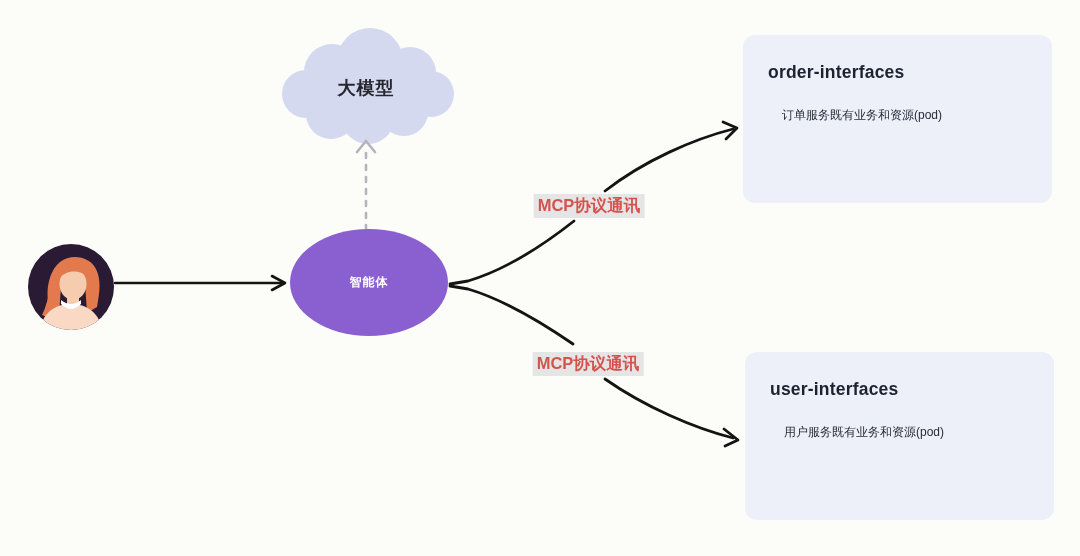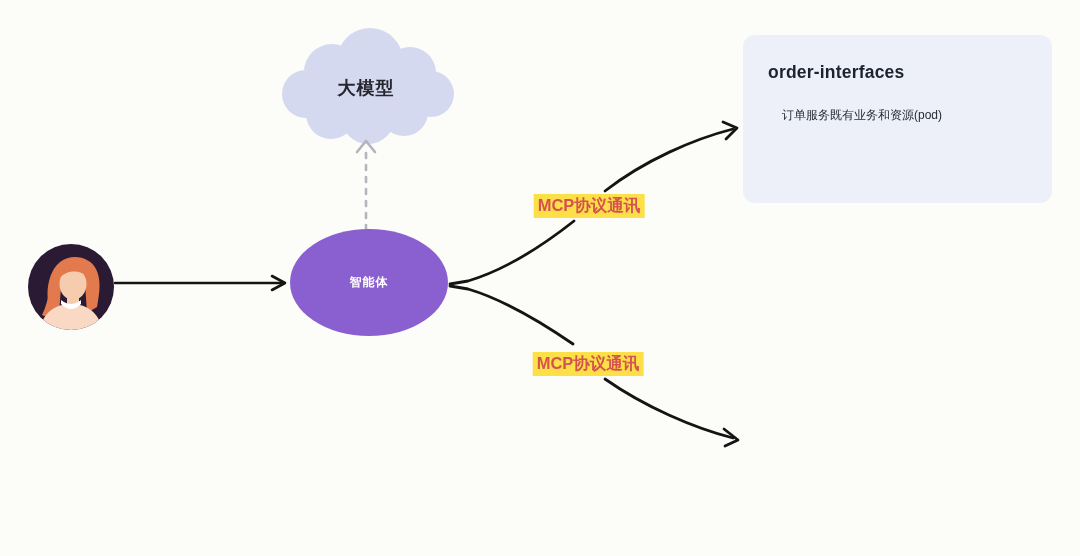--- a/index.html
+++ b/index.html
@@ -24,21 +24,21 @@
     font-size:12px;font-weight:bold;color:#ffffff;letter-spacing:1px;white-space:nowrap;
   }
 
   
   .avatar{position:absolute;left:27px;top:243px;width:88px;height:88px;}
 
   
   .edge-label{
     position:absolute;transform:translate(-50%,-50%);
     font-size:16.5px;font-weight:bold;color:#d5534e;white-space:nowrap;
-    background:#fde047;padding:1px 4px;
+    background:#e5e5e5;padding:1px 4px;
   }
   .edge-label.top{left:589px;top:206px;}
   .edge-label.bottom{left:588px;top:364px;}
 
   
   .service-box{
     position:absolute;width:309px;height:168px;background:#edf0f8;border-radius:12px;
     box-sizing:border-box;padding:27px 24px 0 25px;
   }
   .service-box.order{left:743px;top:35px;}
@@ -122,14 +122,18 @@
   </div>
 
   <div class="edge-label top">MCP协议通讯</div>
   <div class="edge-label bottom">MCP协议通讯</div>
 
   <div class="service-box order">
     <p class="service-title">order-interfaces</p>
     <p class="service-desc">订单服务既有业务和资源(pod)</p>
   </div>
 
+  <div class="service-box user">
+    <p class="service-title">user-interfaces</p>
+    <p class="service-desc">用户服务既有业务和资源(pod)</p>
+  </div>
 
 </div>
 
 </body></html>

